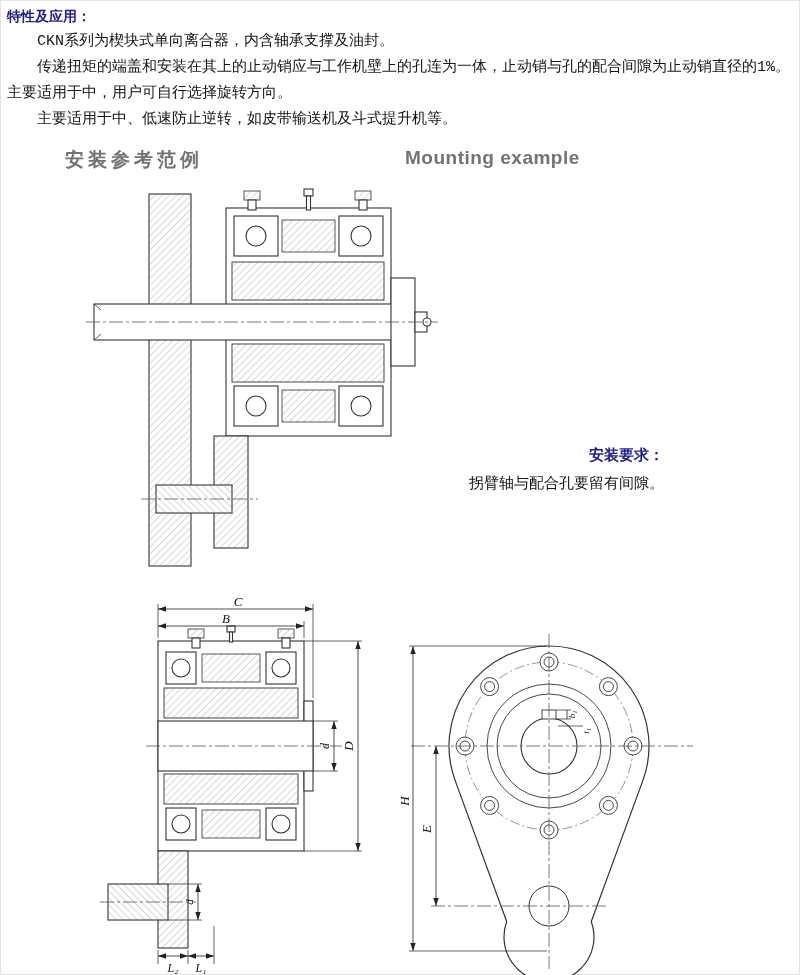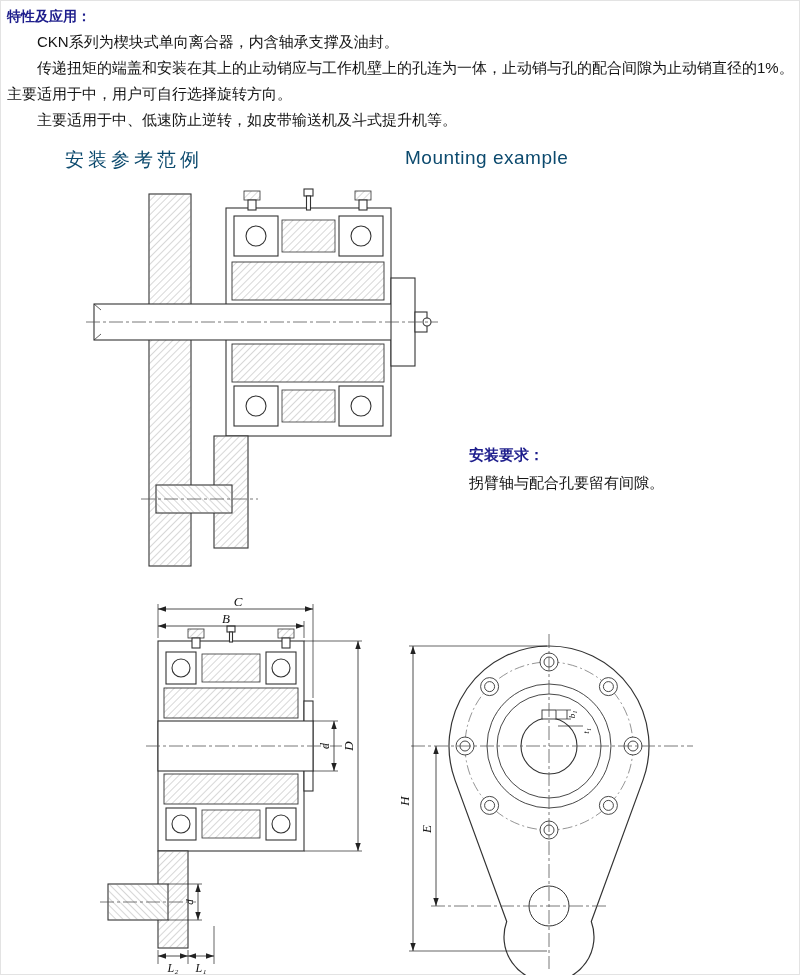--- a/index.html
+++ b/index.html
@@ -6,28 +6,28 @@
   * { margin:0; padding:0; box-sizing:border-box; }
   html,body { background:#fff; }
   body {
     width:800px; height:975px; position:relative; overflow:hidden;
     font-family:"Liberation Sans","DejaVu Sans",sans-serif; color:#151515;
   }
   .page { position:absolute; inset:0; background:#fff; border:1px solid #e3e3e3; }
 
   .intro { position:absolute; left:6px; top:2px; width:790px; font-size:15px; line-height:26px; }
   .intro h2 { font-size:14px; font-weight:bold; color:#1d1d8c; line-height:26px; }
-  .intro p { text-indent:2em; }
-
-  .fig-title { position:absolute; font-weight:normal; color:#0c4a6e; font-size:19px; white-space:nowrap; }
+  .intro p { text-indent:2em;font-family:Liberation Mono, monospace; }
+
+  .fig-title { position:absolute; font-weight:bold; color:#737373; font-size:19px; white-space:nowrap; }
   #title-zh { left:64px; top:146px; letter-spacing:4px; }
   #title-en { left:404px; top:146px; letter-spacing:0.5px; }
 
   .install { position:absolute; left:468px; top:442px; font-size:15px; line-height:24px; }
-  .install h4 { font-size:15px; font-weight:bold; color:#1d1d8c; margin-bottom:4px; }
+  .install h4 { font-size:15px; font-weight:bold; color:#1d1d8c; margin-bottom:4px;text-align:right; }
   .install p { }
 
   .figure { position:absolute; }
   #fig-mounting { left:85px;  top:185px; }
   #fig-section  { left:95px;  top:595px; }
   #fig-front    { left:400px; top:630px; }
 
   svg { display:block; }
   svg text {
     font-family:"Liberation Serif","DejaVu Serif",serif;

